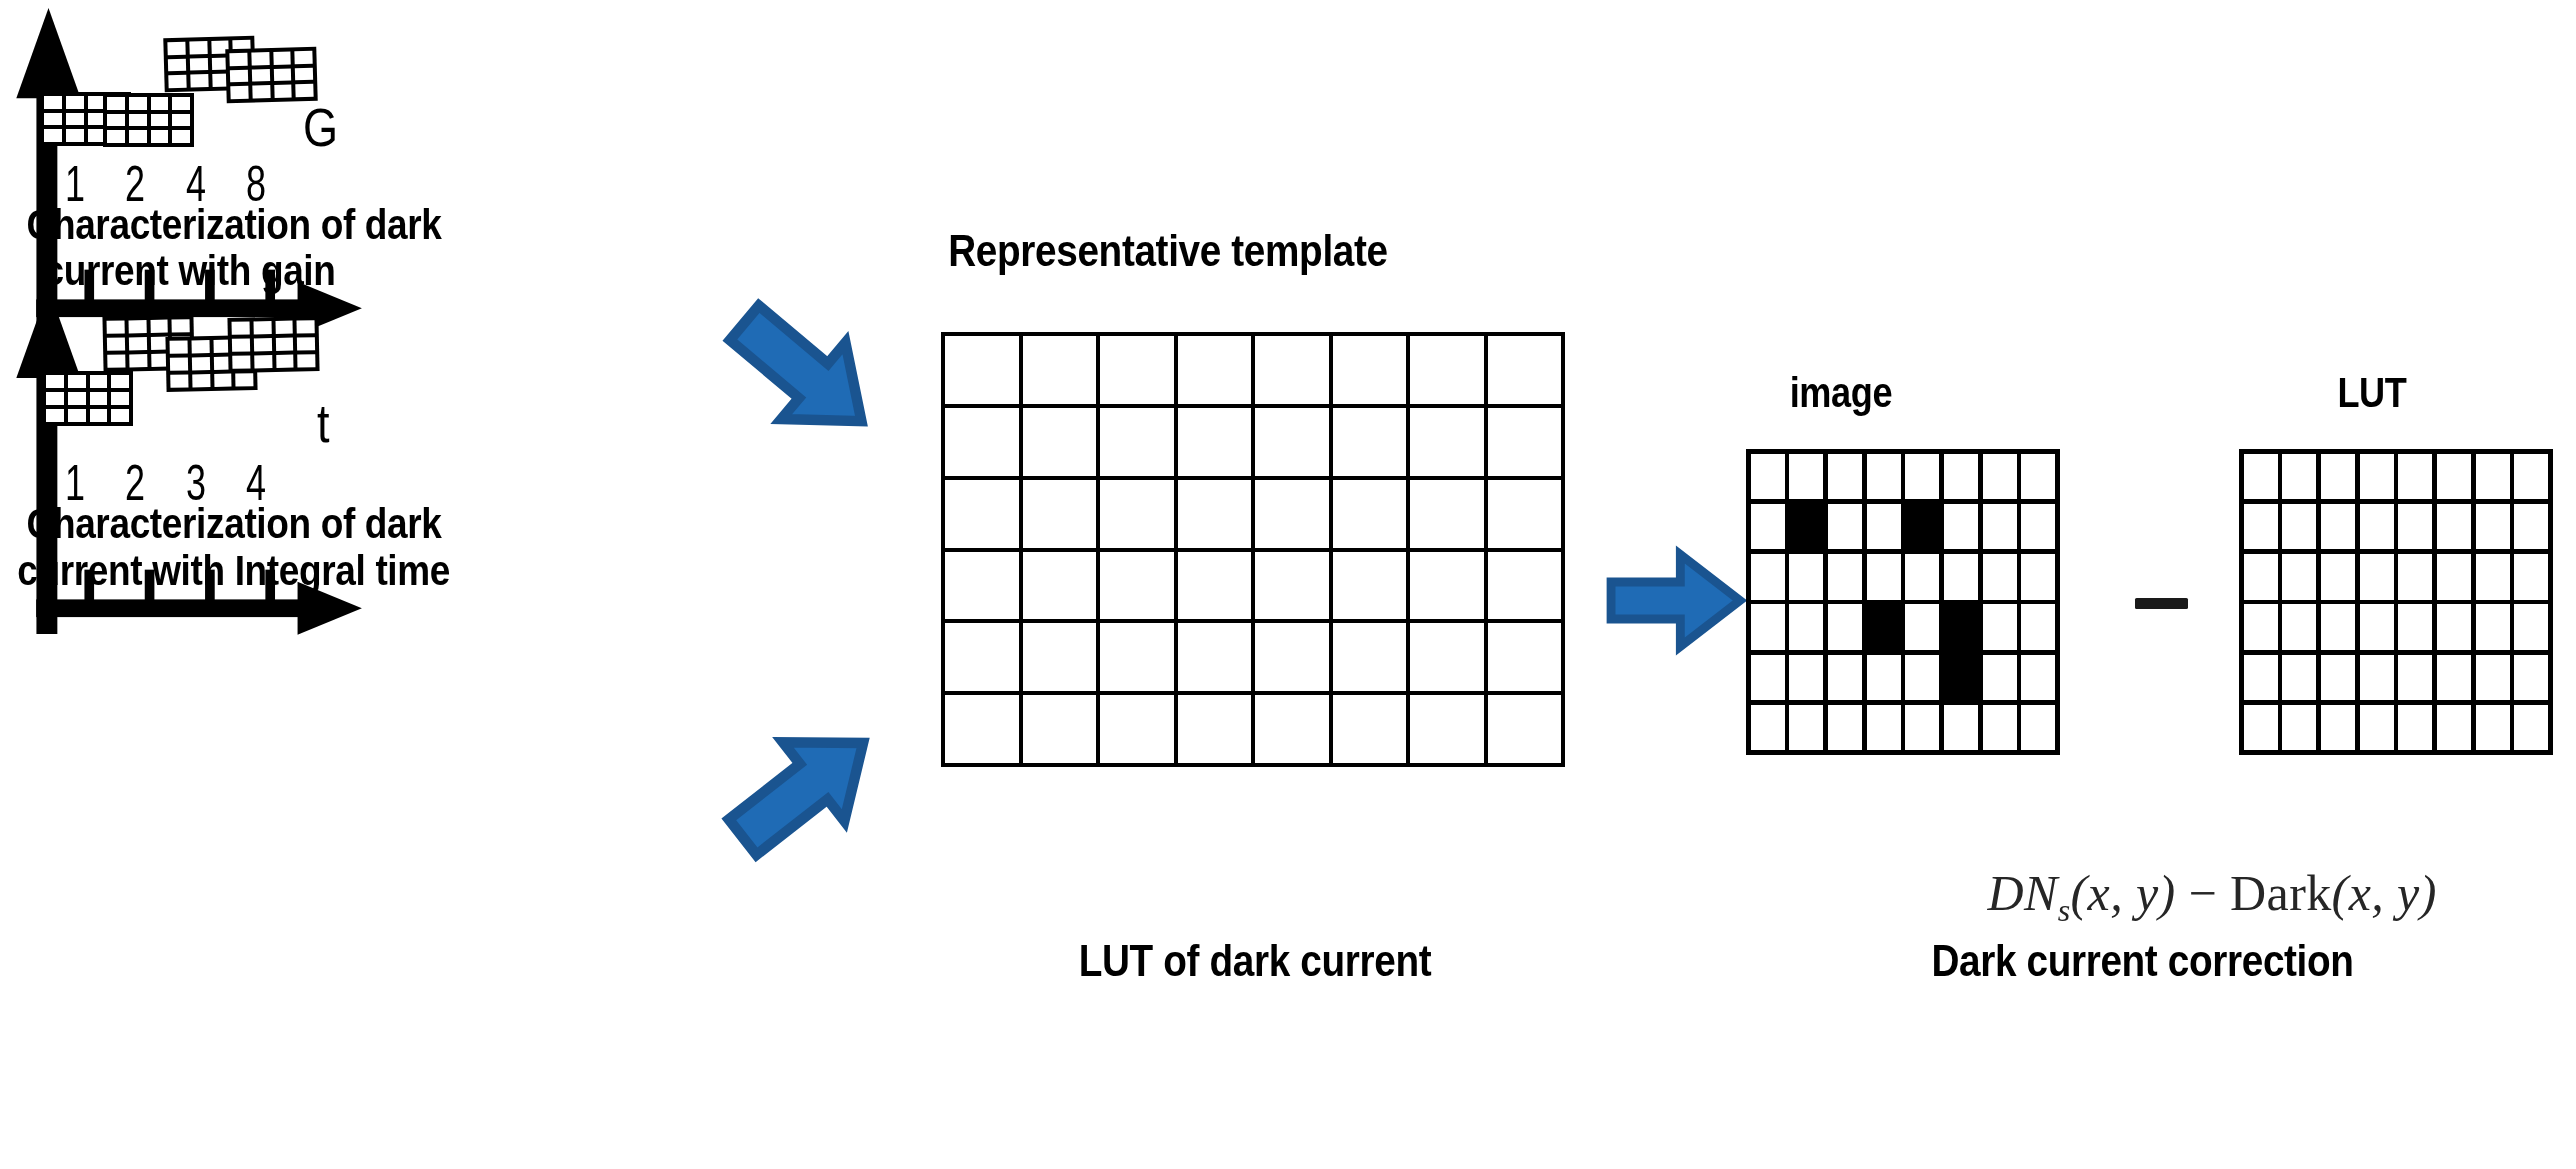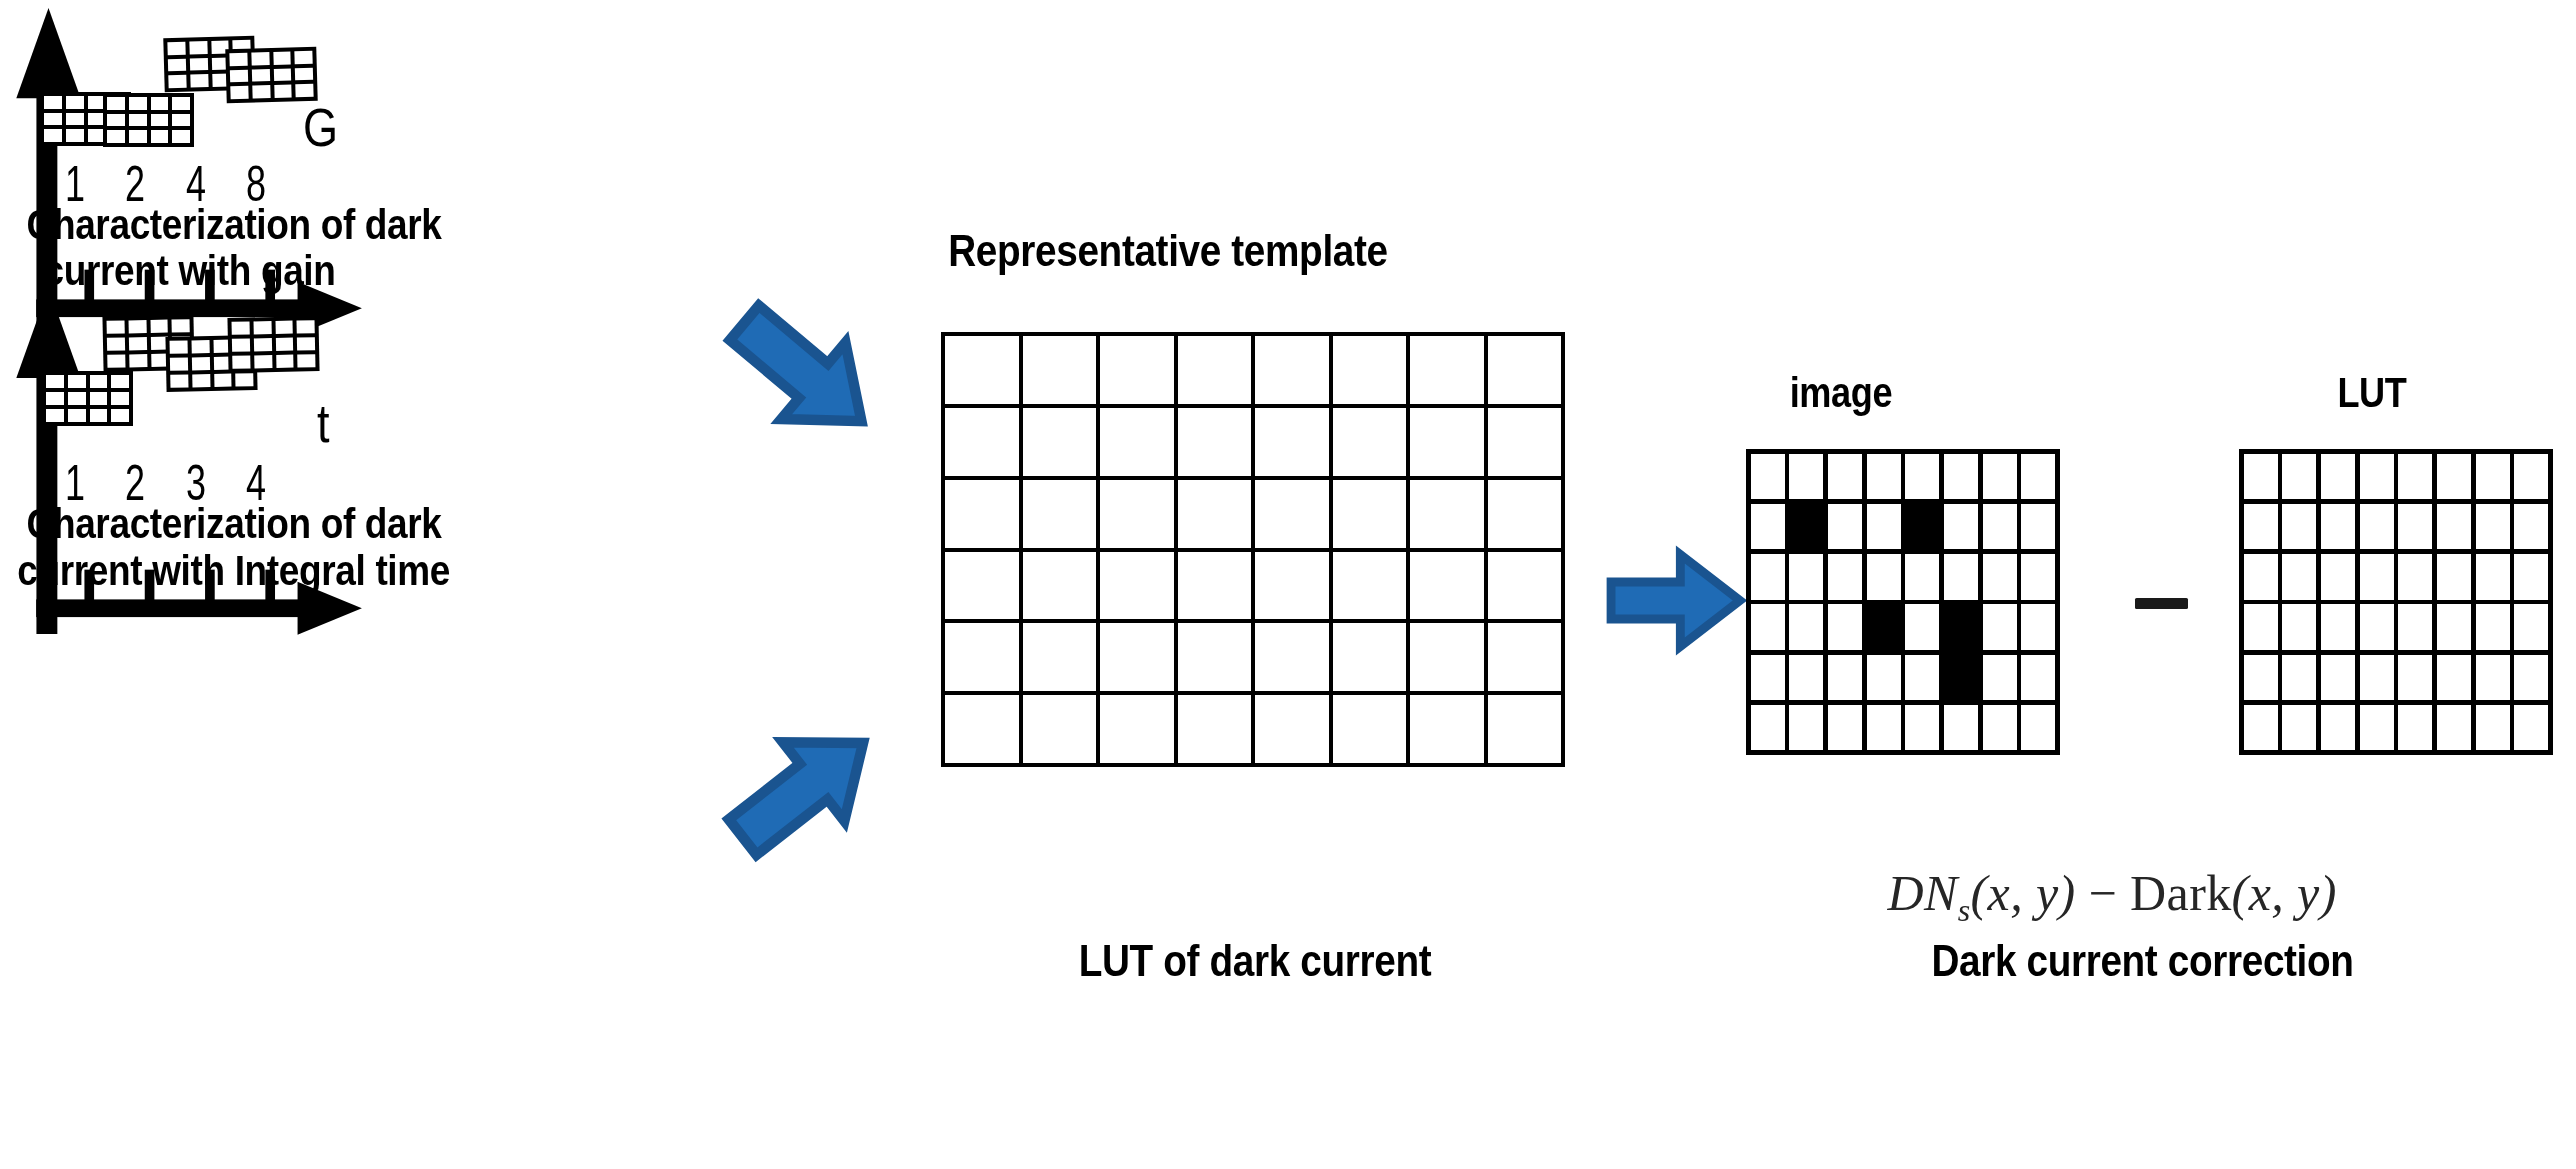--- a/index.html
+++ b/index.html
@@ -468,21 +468,21 @@
       <i></i>
         <i></i>
         <i></i>
         <i></i>
         <i></i>
         <i></i>
         <i></i>
         <i></i>
     </div>
 
-    <div class="formula" style="left:1810px; top:806px;">
+    <div class="formula" style="left:1910px; top:806px;">
       <span class="it">DN</span><span class="sub">s</span><span class="it">(x, y)</span><span> − </span><span>Dark</span><span class="it">(x, y)</span>
     </div>
 
     <div class="cap" style="left:1780px; top:936px; width:725px; font-size:45px;">Dark current correction</div>
   </div>
 
 </div>
 
 
 </body></html>

